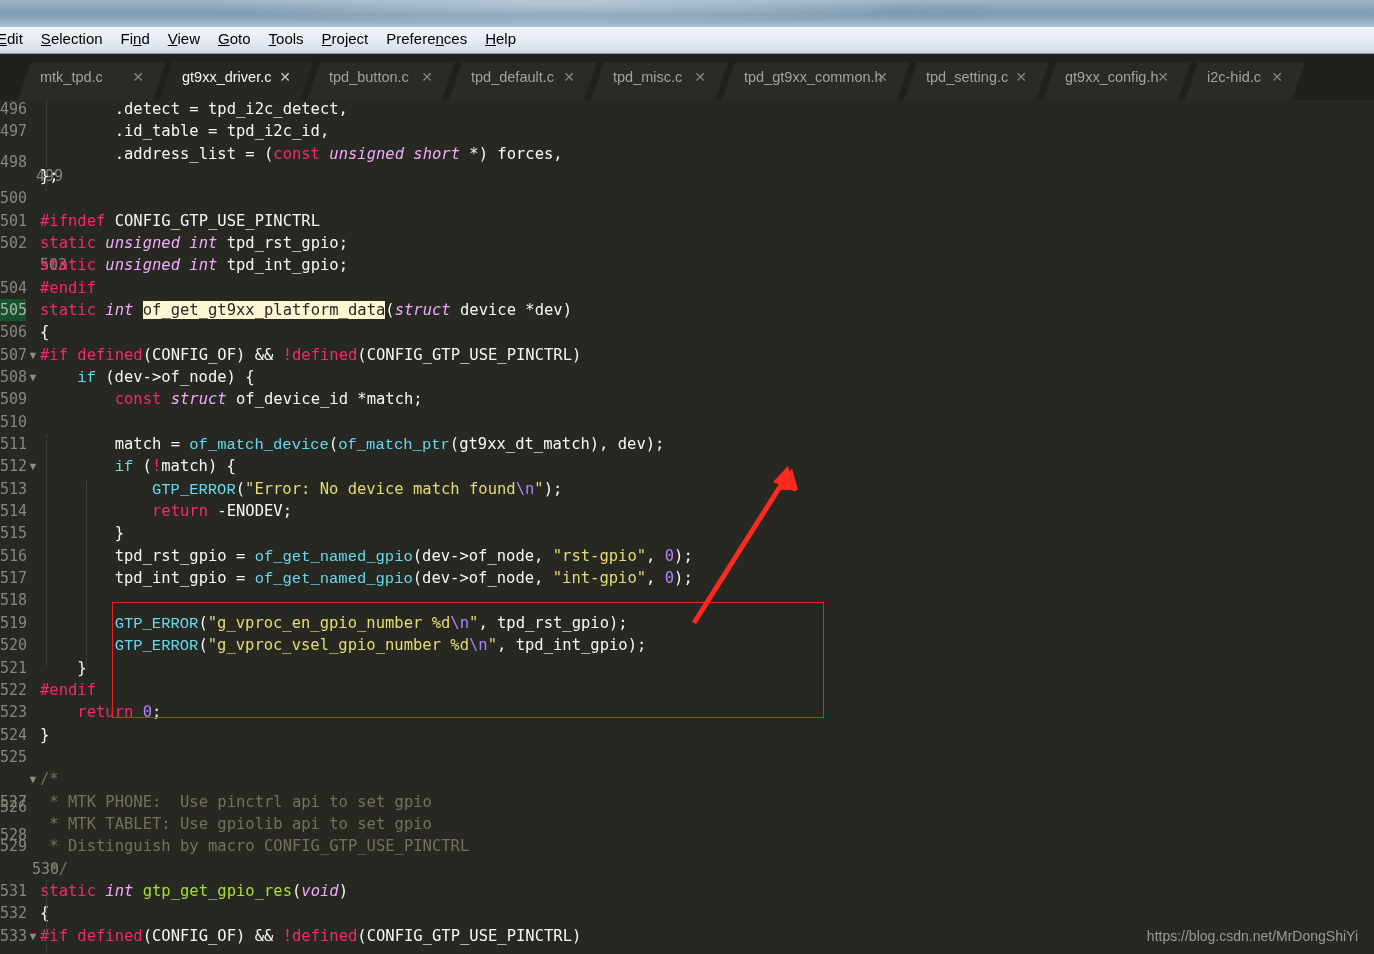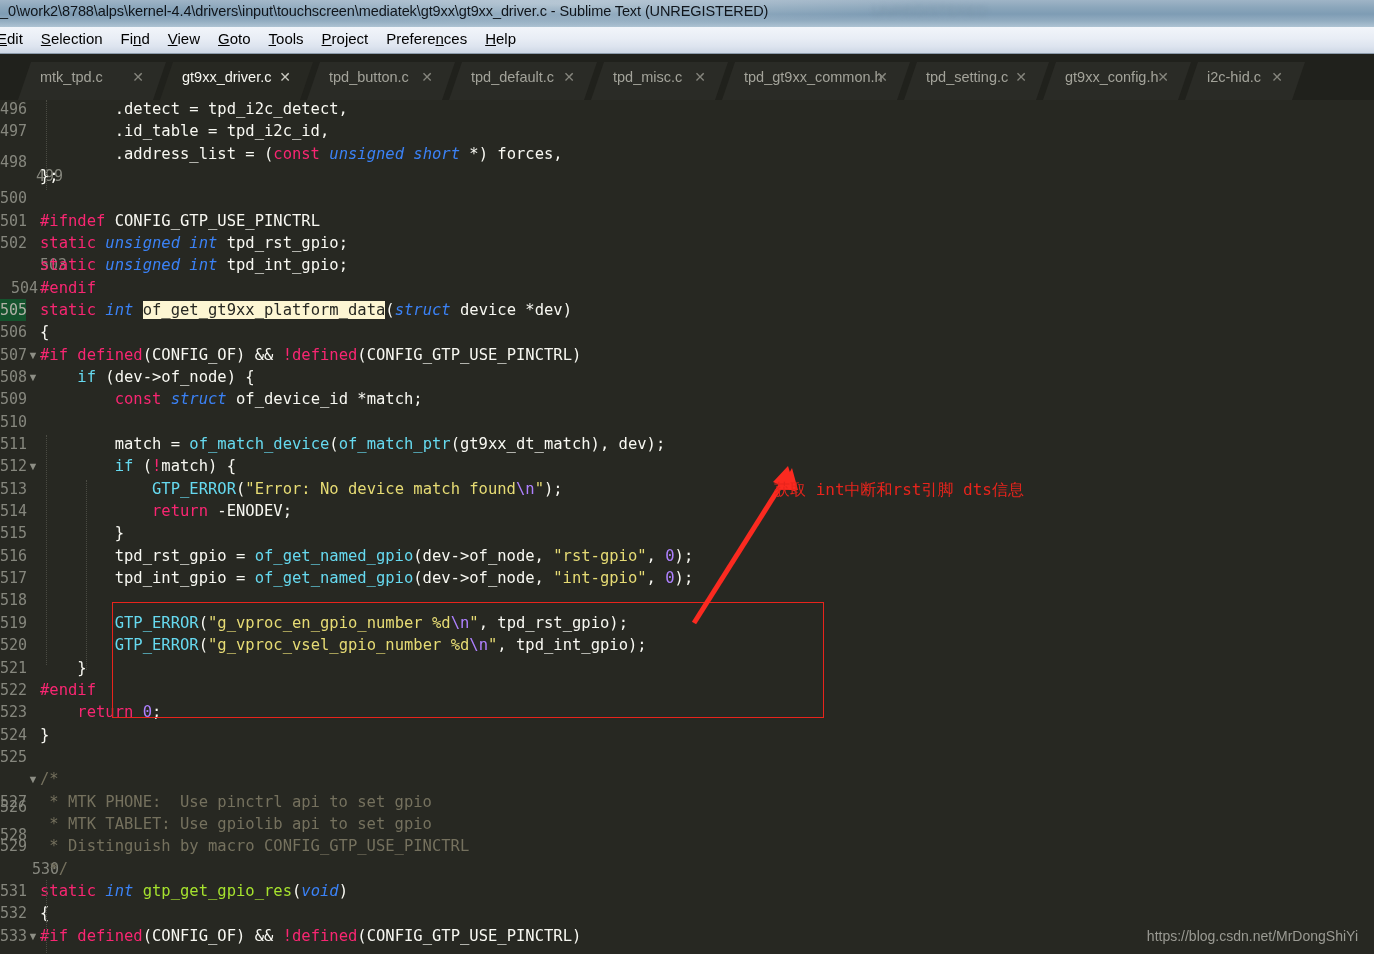--- a/index.html
+++ b/index.html
@@ -88,23 +88,23 @@
   }
   #code {
     position: absolute; left: 40px; top: 0; width: 1334px; height: 854px;
     font-family: "DejaVu Sans Mono", monospace;
     font-size: 15.5px;
     color: #f8f8f2;
     white-space: pre;
   }
   .cl { position: absolute; left: 0; height: 22.3px; line-height: 22.3px; white-space: pre; }
   .k  { color: #f92672; }            
-  .t  { color: #3b82f6; font-style: italic; } 
+  .t  { color: #f0abfc; font-style: italic; } 
   .fn { color: #a6e22e; }            
-  .fc { color: #66d9ef; }            
+  .fc { color: #66d9ef; font-family: Liberation Mono, monospace; }            
   .s  { color: #e6db74; }            
   .esc{ color: #ae81ff; }            
   .n  { color: #ae81ff; }            
   .cm { color: #75715e; }            
   .hlsel { background: #fdf6d3; color: #272822; }
 
   
   .iguide {
     position: absolute; width: 1px;
     border-left: 1px dotted #4a4b43;
@@ -132,21 +132,20 @@
     position: absolute; right: 16px; bottom: 10px;
     font-size: 14px; color: #9a9a93;
     font-family: Liberation Sans, sans-serif;
   }
 </style>
 </head>
 <body>
 
 <div id="titlebar">
   <div class="glow"></div>
-  <div id="title-text">_0\work2\8788\alps\kernel-4.4\drivers\input\touchscreen\mediatek\gt9xx\gt9xx_driver.c - Sublime Text (UNREGISTERED)</div>
   <div id="title-ghost">UNREGISTERED</div>
 </div>
 
 <div id="menubar"><div class="mi first"><u>E</u>dit</div><div class="mi"><u>S</u>election</div><div class="mi">Fi<u>n</u>d</div><div class="mi"><u>V</u>iew</div><div class="mi"><u>G</u>oto</div><div class="mi"><u>T</u>ools</div><div class="mi"><u>P</u>roject</div><div class="mi">Prefere<u>n</u>ces</div><div class="mi"><u>H</u>elp</div></div>
 
 <div id="tabbar">
     <div class="tabshape" style="left: 18px; width: 148px;">
       <span class="tlabel" style="position: absolute; left: 22px; top: 7px; font-size: 14.5px; color: rgb(163, 163, 154); font-family: &quot;Liberation Sans&quot;, sans-serif;">mtk_tpd.c</span>
       <span class="tclose" style="position: absolute; right: 22px; top: 7px; font-size: 14px; color: rgb(134, 134, 126); font-family: &quot;Liberation Sans&quot;, sans-serif;">✕</span>
     </div>
@@ -187,21 +186,21 @@
 <div id="editor">
   <div id="gutter">
       <div class="lnum" style="top: -2px;">496</div>
       <div class="lnum" style="top: 20.34px;">497</div>
       <div class="lnum" style="top: 39px; margin-top: 12px;">498</div>
       <div class="lnum" style="top: 65.02px; padding-left: 36px;">499</div>
       <div class="lnum" style="top: 87.36px;">500</div>
       <div class="lnum" style="top: 109.7px;">501</div>
       <div class="lnum" style="top: 132.04px;">502</div>
       <div class="lnum" style="top: 154.38px; padding-left: 40px;">503</div>
-      <div class="lnum" style="top: 176.72px; padding-left: 11px;">504</div>
+      <div class="lnum" style="top: 176.72px;">504</div>
       <div class="lnum hl" style="top: 199.06px;">505</div>
       <div class="lnum" style="top: 221.4px;">506</div>
       <div class="lnum" style="top: 243.74px;">507</div>
       <div class="fold" style="top: 243.74px;">▼</div>
       <div class="lnum" style="top: 266.08px;">508</div>
       <div class="fold" style="top: 266.08px;">▼</div>
       <div class="lnum" style="top: 288.42px;">509</div>
       <div class="lnum" style="top: 310.76px;">510</div>
       <div class="lnum" style="top: 333.1px;">511</div>
       <div class="lnum" style="top: 355.44px;">512</div>
@@ -232,19 +231,18 @@
     </div>
   <div id="code"><div class="cl" style="top: -2px;">        .detect = tpd_i2c_detect,</div><div class="cl" style="top: 20.34px;">        .id_table = tpd_i2c_id,</div><div class="cl" style="top: 42.68px;">        .address_list = (<span class="k">const</span> <span class="t">unsigned</span> <span class="t">short</span> *) forces,</div><div class="cl" style="top: 65.02px;">};</div><div class="cl" style="top: 87.36px;"></div><div class="cl" style="top: 109.7px;"><span class="k">#ifndef</span> CONFIG_GTP_USE_PINCTRL</div><div class="cl" style="top: 132.04px;"><span class="k">static</span> <span class="t">unsigned</span> <span class="t">int</span> tpd_rst_gpio;</div><div class="cl" style="top: 154.38px;"><span class="k">static</span> <span class="t">unsigned</span> <span class="t">int</span> tpd_int_gpio;</div><div class="cl" style="top: 176.72px;"><span class="k">#endif</span></div><div class="cl" style="top: 199.06px;"><span class="k">static</span> <span class="t">int</span> <span class="hlsel">of_get_gt9xx_platform_data</span>(<span class="t">struct</span> device *dev)</div><div class="cl" style="top: 221.4px;">{</div><div class="cl" style="top: 243.74px;"><span class="k">#if</span> <span class="k">defined</span>(CONFIG_OF) &amp;&amp; <span class="k">!</span><span class="k">defined</span>(CONFIG_GTP_USE_PINCTRL)</div><div class="cl" style="top: 266.08px;">    <span class="fc">if</span> (dev-&gt;of_node) {</div><div class="cl" style="top: 288.42px;">        <span class="k">const</span> <span class="t">struct</span> of_device_id *match;</div><div class="cl" style="top: 310.76px;"></div><div class="cl" style="top: 333.1px;">        match = <span class="fc">of_match_device</span>(<span class="fc">of_match_ptr</span>(gt9xx_dt_match), dev);</div><div class="cl" style="top: 355.44px;">        <span class="fc">if</span> (<span class="k">!</span>match) {</div><div class="cl" style="top: 377.78px;">            <span class="fc">GTP_ERROR</span>(<span class="s">"Error: No device match found</span><span class="esc">\n</span><span class="s">"</span>);</div><div class="cl" style="top: 400.12px;">            <span class="k">return</span> -ENODEV;</div><div class="cl" style="top: 422.46px;">        }</div><div class="cl" style="top: 444.8px;">        tpd_rst_gpio = <span class="fc">of_get_named_gpio</span>(dev-&gt;of_node, <span class="s">"rst-gpio"</span>, <span class="n">0</span>);</div><div class="cl" style="top: 467.14px;">        tpd_int_gpio = <span class="fc">of_get_named_gpio</span>(dev-&gt;of_node, <span class="s">"int-gpio"</span>, <span class="n">0</span>);</div><div class="cl" style="top: 489.48px;"></div><div class="cl" style="top: 511.82px;">        <span class="fc">GTP_ERROR</span>(<span class="s">"g_vproc_en_gpio_number %d</span><span class="esc">\n</span><span class="s">"</span>, tpd_rst_gpio);</div><div class="cl" style="top: 534.16px;">        <span class="fc">GTP_ERROR</span>(<span class="s">"g_vproc_vsel_gpio_number %d</span><span class="esc">\n</span><span class="s">"</span>, tpd_int_gpio);</div><div class="cl" style="top: 556.5px;">    }</div><div class="cl" style="top: 578.84px;"><span class="k">#endif</span></div><div class="cl" style="top: 601.18px;">    <span class="k">return</span> <span class="n">0</span>;</div><div class="cl" style="top: 623.52px;">}</div><div class="cl" style="top: 645.86px;"></div><div class="cl" style="top: 668.2px;"><span class="cm">/*</span></div><div class="cl" style="top: 690.54px;"><span class="cm"> * MTK PHONE:  Use pinctrl api to set gpio</span></div><div class="cl" style="top: 712.88px;"><span class="cm"> * MTK TABLET: Use gpiolib api to set gpio</span></div><div class="cl" style="top: 735.22px;"><span class="cm"> * Distinguish by macro CONFIG_GTP_USE_PINCTRL</span></div><div class="cl" style="top: 757.56px;"><span class="cm"> */</span></div><div class="cl" style="top: 779.9px;"><span class="k">static</span> <span class="t">int</span> <span class="fn">gtp_get_gpio_res</span>(<span class="t">void</span>)</div><div class="cl" style="top: 802.24px;">{</div><div class="cl" style="top: 824.58px;"><span class="k">#if</span> <span class="k">defined</span>(CONFIG_OF) &amp;&amp; <span class="k">!</span><span class="k">defined</span>(CONFIG_GTP_USE_PINCTRL)</div></div>
 
   <div id="redbox"></div>
   <svg id="arrow-svg" viewBox="0 0 130 180">
     <defs></defs>
     <line x1="118" y1="14" x2="24" y2="163" stroke="#fb2a20" stroke-width="5"></line>
     <polygon points="118,6 126,32 103,22" fill="#fb2a20"></polygon>
     <polygon points="122,8 110,30 128,30" fill="#fb2a20"></polygon>
   </svg>
-  <div id="annot-text">获取 int中断和rst引脚 dts信息</div>
   <div id="watermark">https://blog.csdn.net/MrDongShiYi</div>
 <div class="iguide" style="left: 46px; top: 0px; height: 90px;"></div>
     <div class="iguide" style="left: 46px; top: 335px; height: 230px;"></div>
     <div class="iguide" style="left: 46px; top: 780px; height: 115px;"></div>
     <div class="iguide" style="left: 86px; top: 380px; height: 190px;"></div>
   </div>
 
 </body></html>

